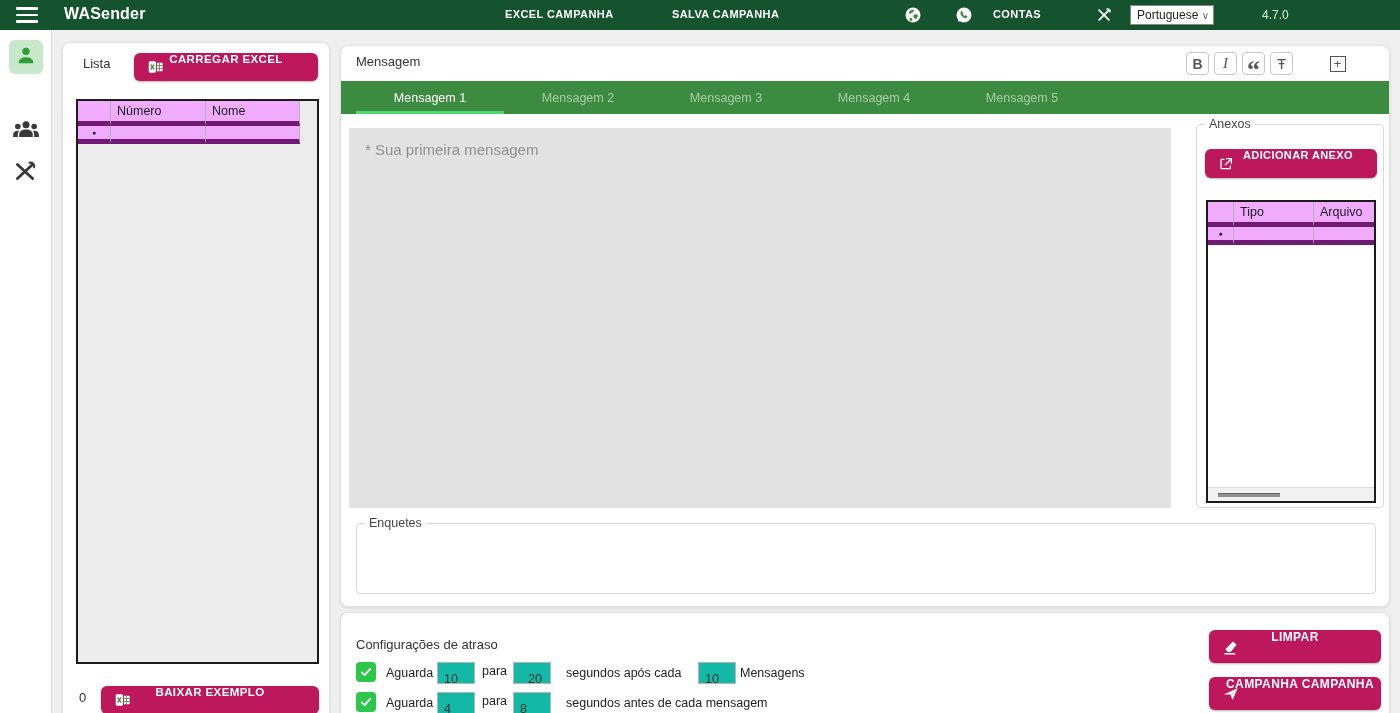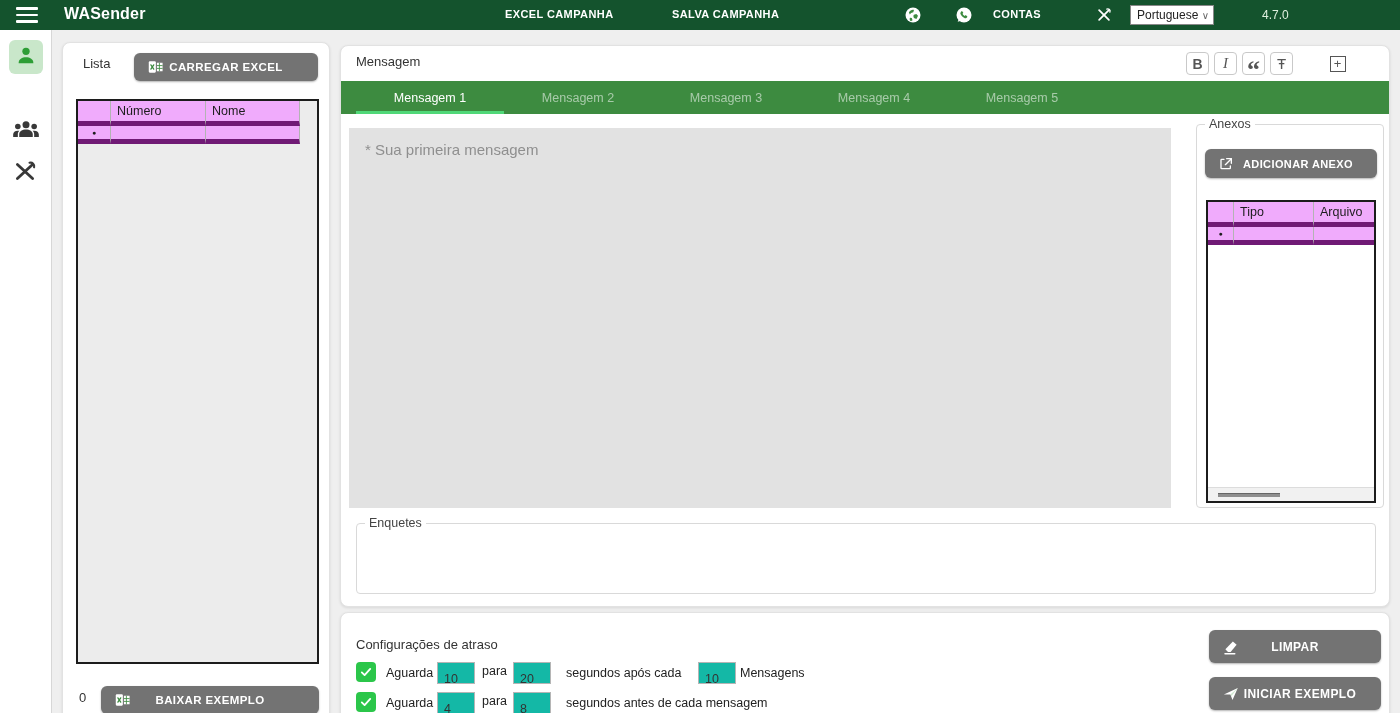--- a/index.html
+++ b/index.html
@@ -27,22 +27,22 @@
     border-right:1px solid #d7d7d7; z-index:10; }
   .iconbar .active-wrap { position:absolute; left:9px; top:10px; width:34px; height:34px;
     background:#c9e7ca; border-radius:6px; display:flex; align-items:center; justify-content:center; cursor:pointer; }
   .iconbar .plain { position:absolute; left:12px; width:28px; height:28px; cursor:pointer; }
 
   
   .card { position:absolute; background:#fff; border:1px solid #e2e2e2; border-radius:8px;
     box-shadow:0 1px 3px rgba(0,0,0,.10); }
 
   
-  .btn-green { background:#737373; border:none; border-radius:6px; color:#fff; font-weight:700;
-    font-size:11.5px; letter-spacing:.4px; display:flex; align-items:center; justify-content:center;
+  .btn-green { background:#be185d; border:none; border-radius:6px; color:#fff; font-weight:700;
+    font-size:11.5px; letter-spacing:.4px; display:flex; align-items:flex-start; justify-content:center;
     box-shadow:0 1px 2px rgba(0,0,0,.3); cursor:pointer; position:absolute;
     font-family:"Liberation Sans", sans-serif; }
   .btn-green .btn-ico { position:absolute; left:13px; top:50%; transform:translateY(-50%); display:flex; }
 
   
   .grid { position:absolute; border:2px solid #1c1c1c; background:#ececec; display:flex; flex-direction:column; overflow:hidden; }
   .grid .g-row { display:flex; flex:none; }
   .grid .cell { border-right:1px solid #b3b3b3; border-bottom:5px solid #701a75; background:#f0abfc;
     font-size:12.5px; color:#1c1c1c; padding:3px 6px; overflow:hidden; white-space:nowrap; }
   .grid .rowhdr { width:33px; flex:none; display:flex; align-items:center; justify-content:center; }
@@ -285,21 +285,21 @@
     <div class="gb-label" style="position:absolute; left:15px; top:24px;">Configurações de atraso</div>
 
     <div class="chk" style="left:15px; top:49px;">
       <svg viewBox="0 0 20 20" width="14" height="14" fill="none" stroke="#fff" stroke-width="2.6" stroke-linecap="round" stroke-linejoin="round">
           <polyline points="4,10.5 8,14.5 16,5.5"></polyline>
         </svg>
     </div>
     <span class="dl-text" style="left:45px; top:53px;">Aguarda</span>
     <input class="dl-input" style="left: 96px; top: 49px;" value="10">
     <span class="dl-text" style="left:141px; top:51px;">para</span>
-    <input class="dl-input" style="left: 172px; top: 49px;" value="20">
+    <input class="dl-input" style="left: 172px; top: 49px; text-align: center;" value="20">
     <span class="dl-text" style="left:225px; top:53px;">segundos após cada</span>
     <input class="dl-input" style="left: 357px; top: 49px;" value="10">
     <span class="dl-text" style="left:399px; top:53px;">Mensagens</span>
 
     <div class="chk" style="left:15px; top:79px;">
       <svg viewBox="0 0 20 20" width="14" height="14" fill="none" stroke="#fff" stroke-width="2.6" stroke-linecap="round" stroke-linejoin="round">
           <polyline points="4,10.5 8,14.5 16,5.5"></polyline>
         </svg>
     </div>
     <span class="dl-text" style="left:45px; top:83px;">Aguarda</span>
@@ -317,17 +317,17 @@
       </span>
       <span>LIMPAR</span>
     </button>
     <button class="btn-green" style="left:868px; top:64px; width:172px; height:33px; font-size:12px;">
       <span class="btn-ico">
         <svg viewBox="0 0 24 24" width="18" height="18" fill="#fff">
           <path d="M2.5 12.5L21 4l-7 16-2.8-7.2z"></path>
           <path d="M11.2 12.8L21 4l-8.3 10.6z" fill="#cfe8cf"></path>
           </svg>
       </span>
-      <span style="margin-left:10px;">INICIAR EXEMPLO</span>
+      <span style="margin-left:10px;">CAMPANHA CAMPANHA</span>
     </button>
   </section>
 
 </div>
 
 </body></html>

